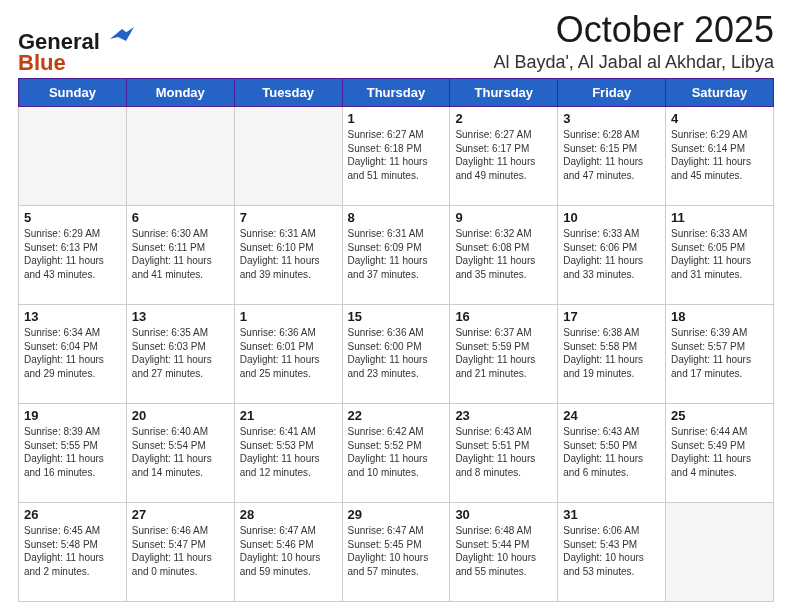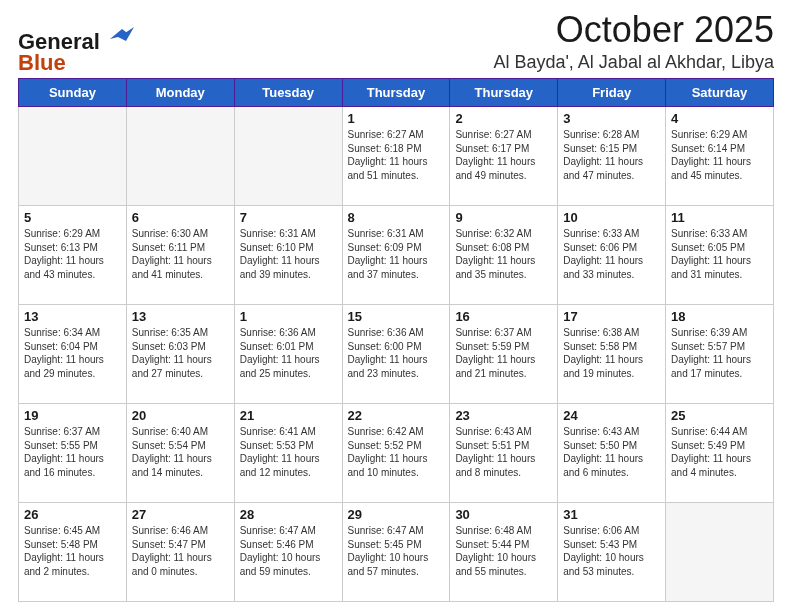--- a/index.html
+++ b/index.html
@@ -250,21 +250,21 @@
             <div class="day-number">18</div>
             <div class="day-info">Sunrise: 6:39 AM
 Sunset: 5:57 PM
 Daylight: 11 hours
 and 17 minutes.</div>
           </td>
         </tr>
         <tr>
           <td>
             <div class="day-number">19</div>
-            <div class="day-info">Sunrise: 6:37 AM
+            <div class="day-info">Sunrise: 8:39 AM
 Sunset: 5:55 PM
 Daylight: 11 hours
 and 16 minutes.</div>
           </td>
           <td>
             <div class="day-number">20</div>
             <div class="day-info">Sunrise: 6:40 AM
 Sunset: 5:54 PM
 Daylight: 11 hours
 and 14 minutes.</div>

